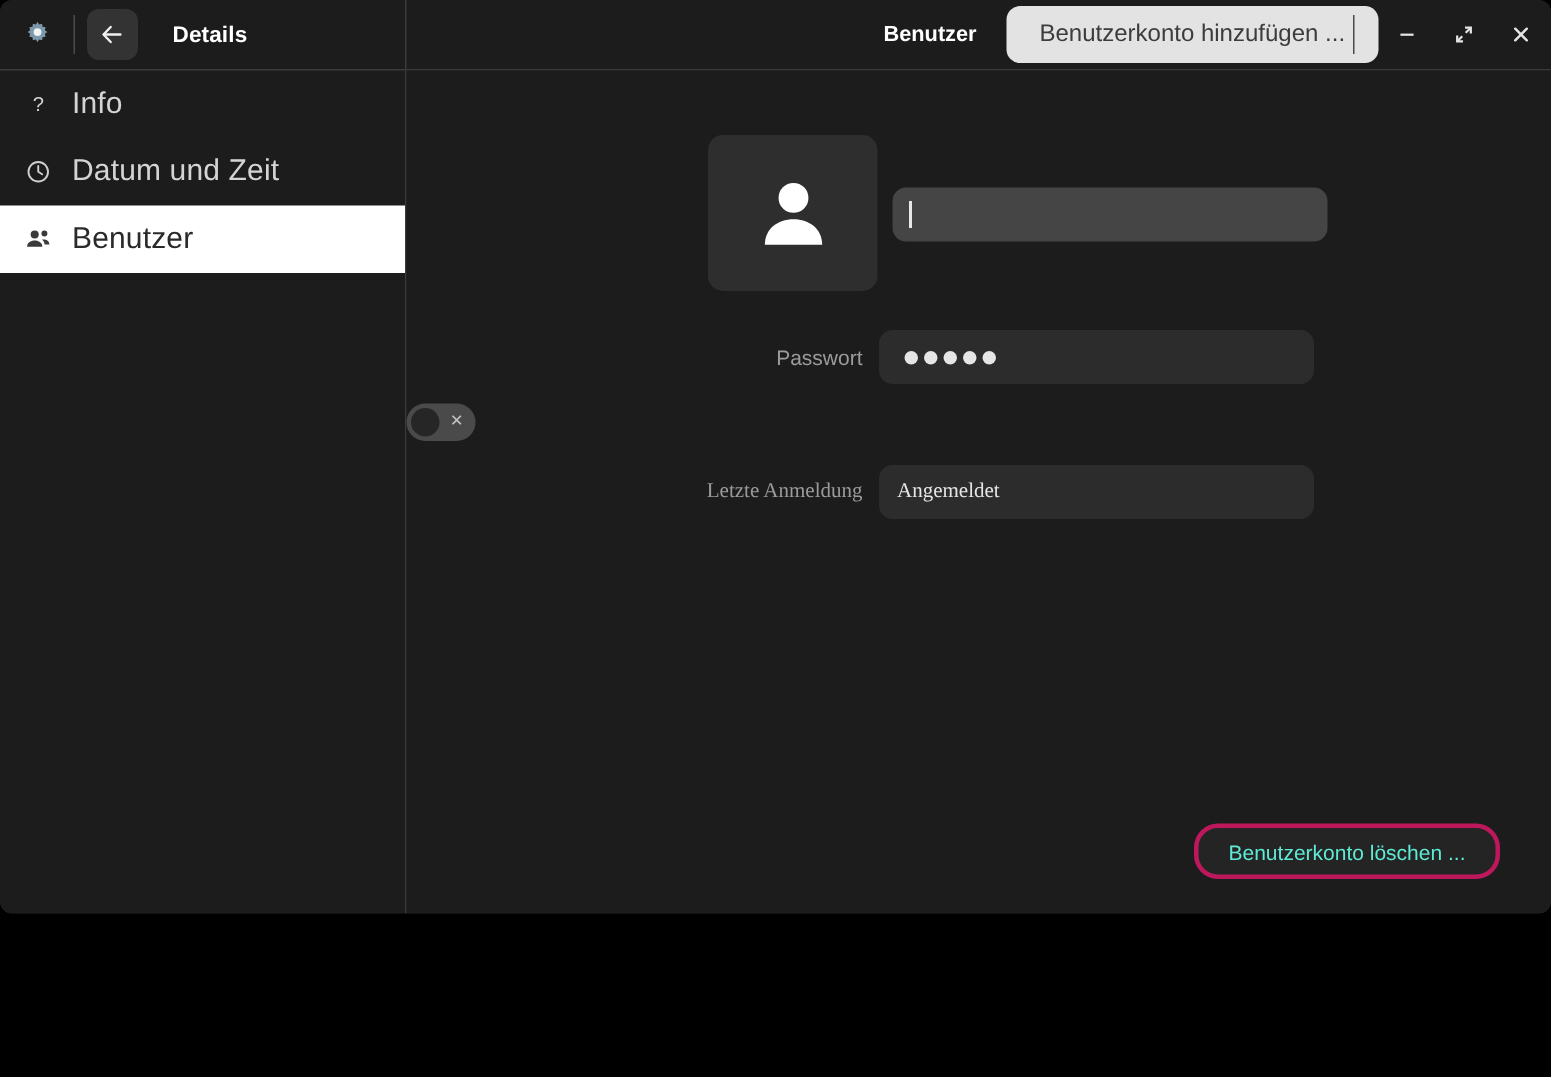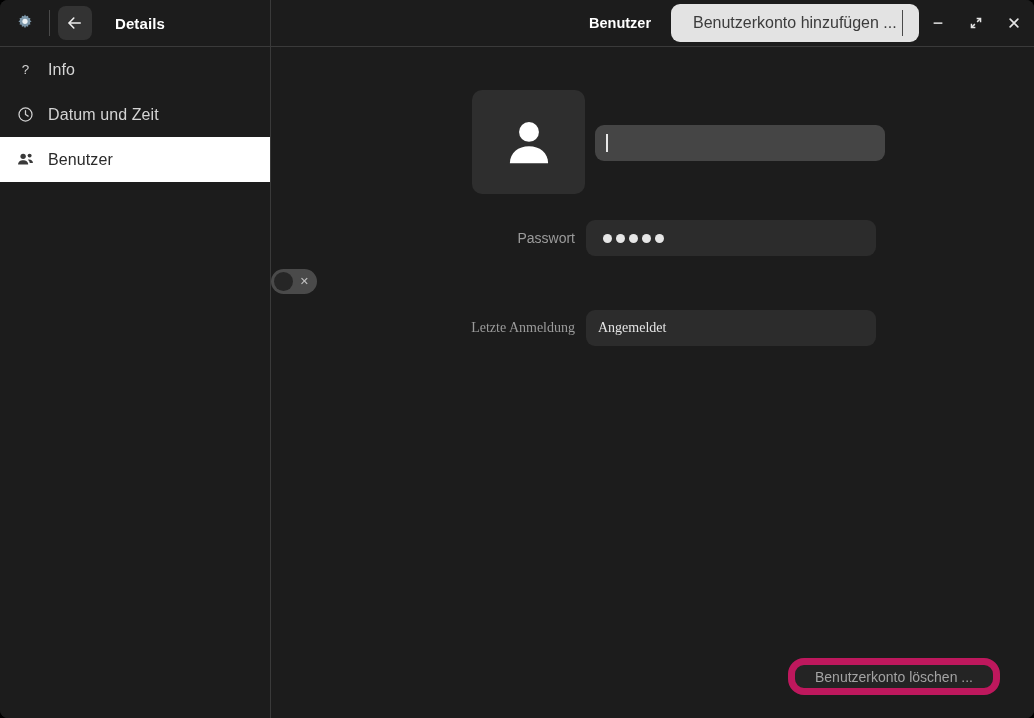--- a/index.html
+++ b/index.html
@@ -8,21 +8,21 @@
     width: 1034px;
     height: 718px;
     overflow: hidden;
     background: #000000;
     font-family: "Liberation Sans", sans-serif;
   }
 
   #window {
     position: relative;
     width: 1034px;
-    height: 718px;
+    height: 609px;
     background: #1c1c1c;
     border-radius: 8px;
     overflow: hidden;
     display: flex;
     flex-direction: column;
   }
 
   
   #headerbar {
     position: relative;
@@ -178,21 +178,21 @@
   .nav-icon {
     width: 26px;
     min-width: 26px;
     display: flex;
     align-items: center;
     justify-content: center;
     margin-right: 10px;
   }
 
   .nav-label {
-    font-size: 16px;
+    font-size: 20px;
     letter-spacing: .1px;
   }
 
   
   #content {
     flex: 1;
     position: relative;
     background: #1c1c1c;
   }
 
@@ -315,22 +315,22 @@
   }
 
   .delete-btn {
     position: absolute;
     right: 34px;
     bottom: 23px;
     height: 37px;
     padding: 0 20px;
     border-radius: 16px;
     background: #242424;
-    border: 7px solid #be185d;
-    color: #a3a3a3;
+    border: 3px solid #be185d;
+    color: #5eead4;
     font-size: 14px;
     cursor: pointer;
     font-family: "Liberation Sans", sans-serif;
     display: flex;
     align-items: center;
     white-space: nowrap;
   }
 </style>
 </head>
 <body>

